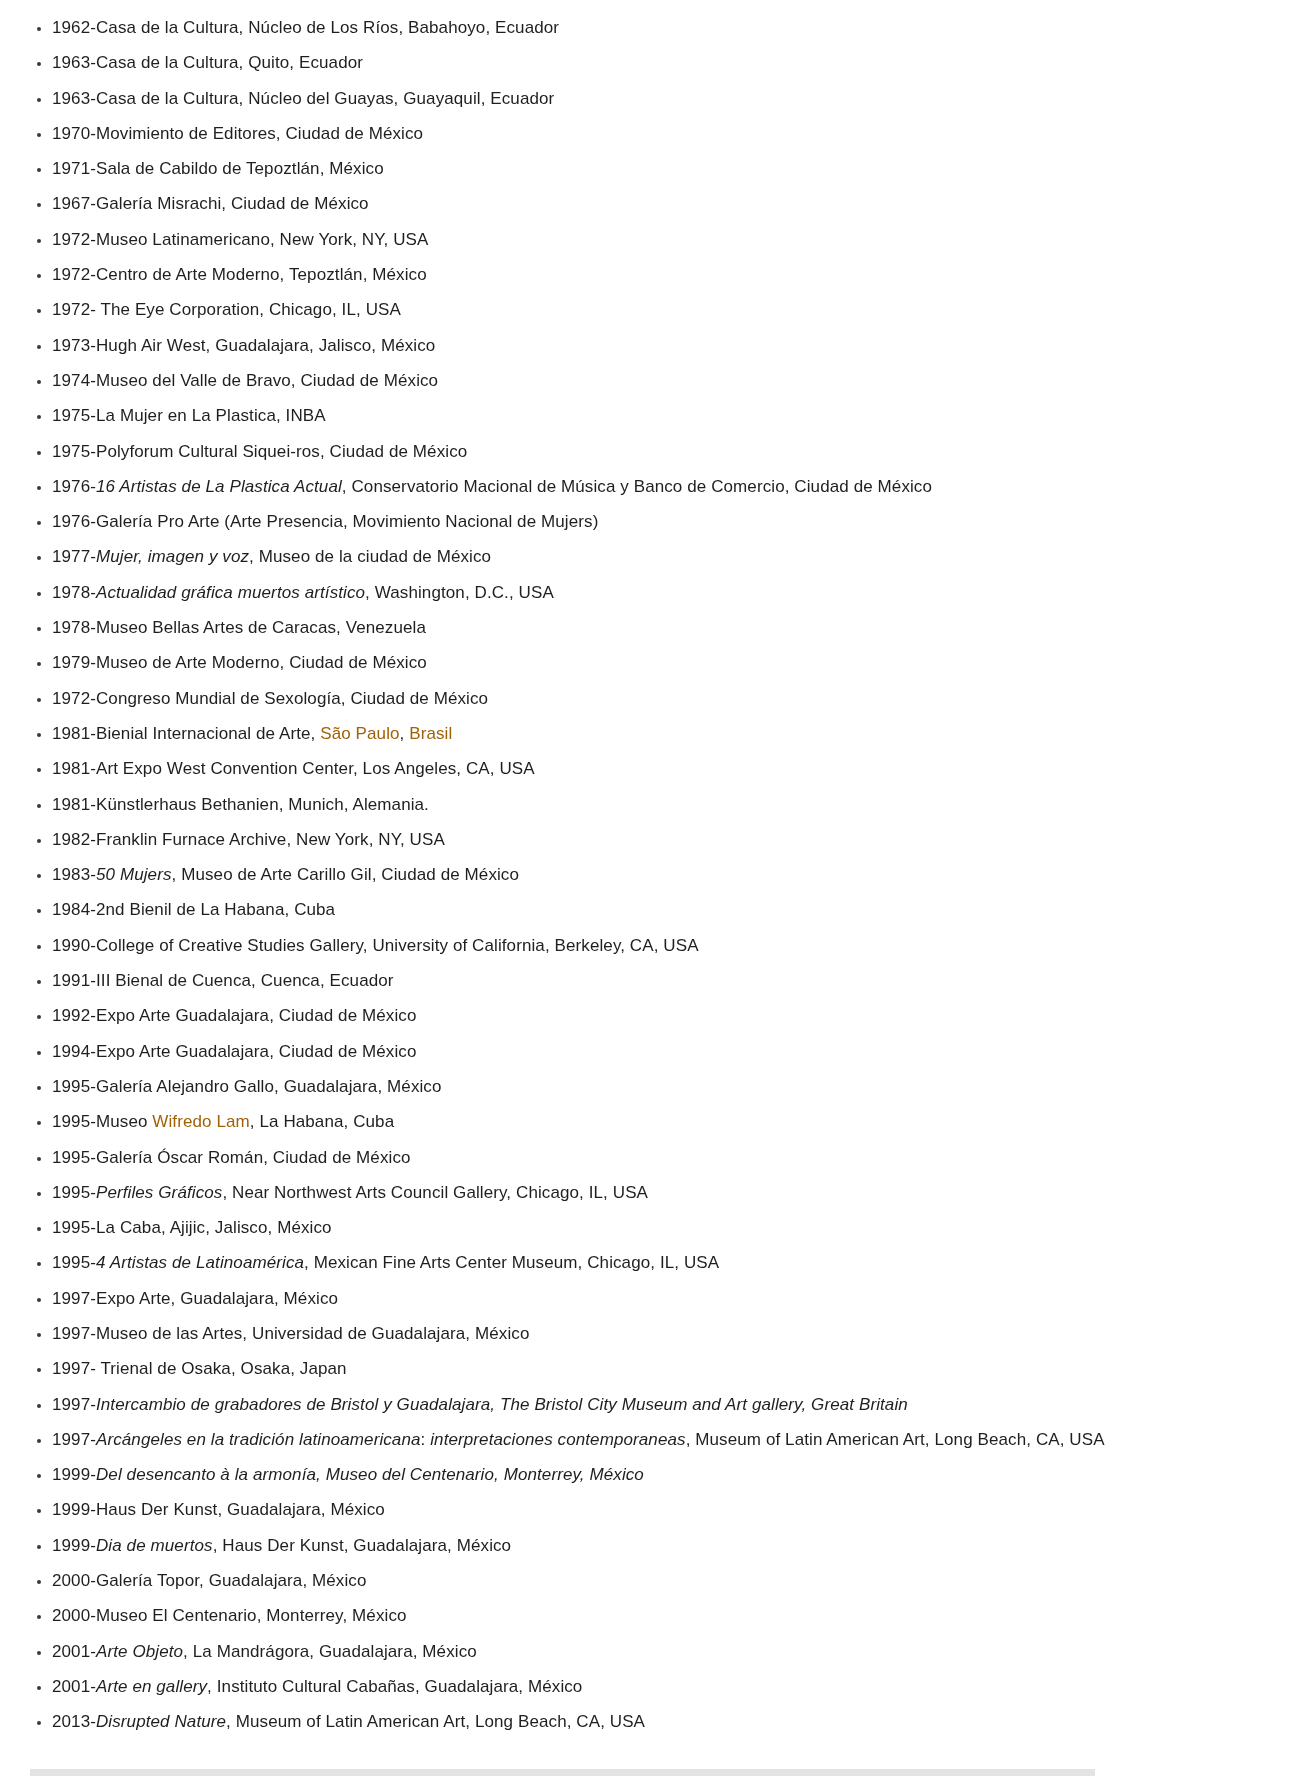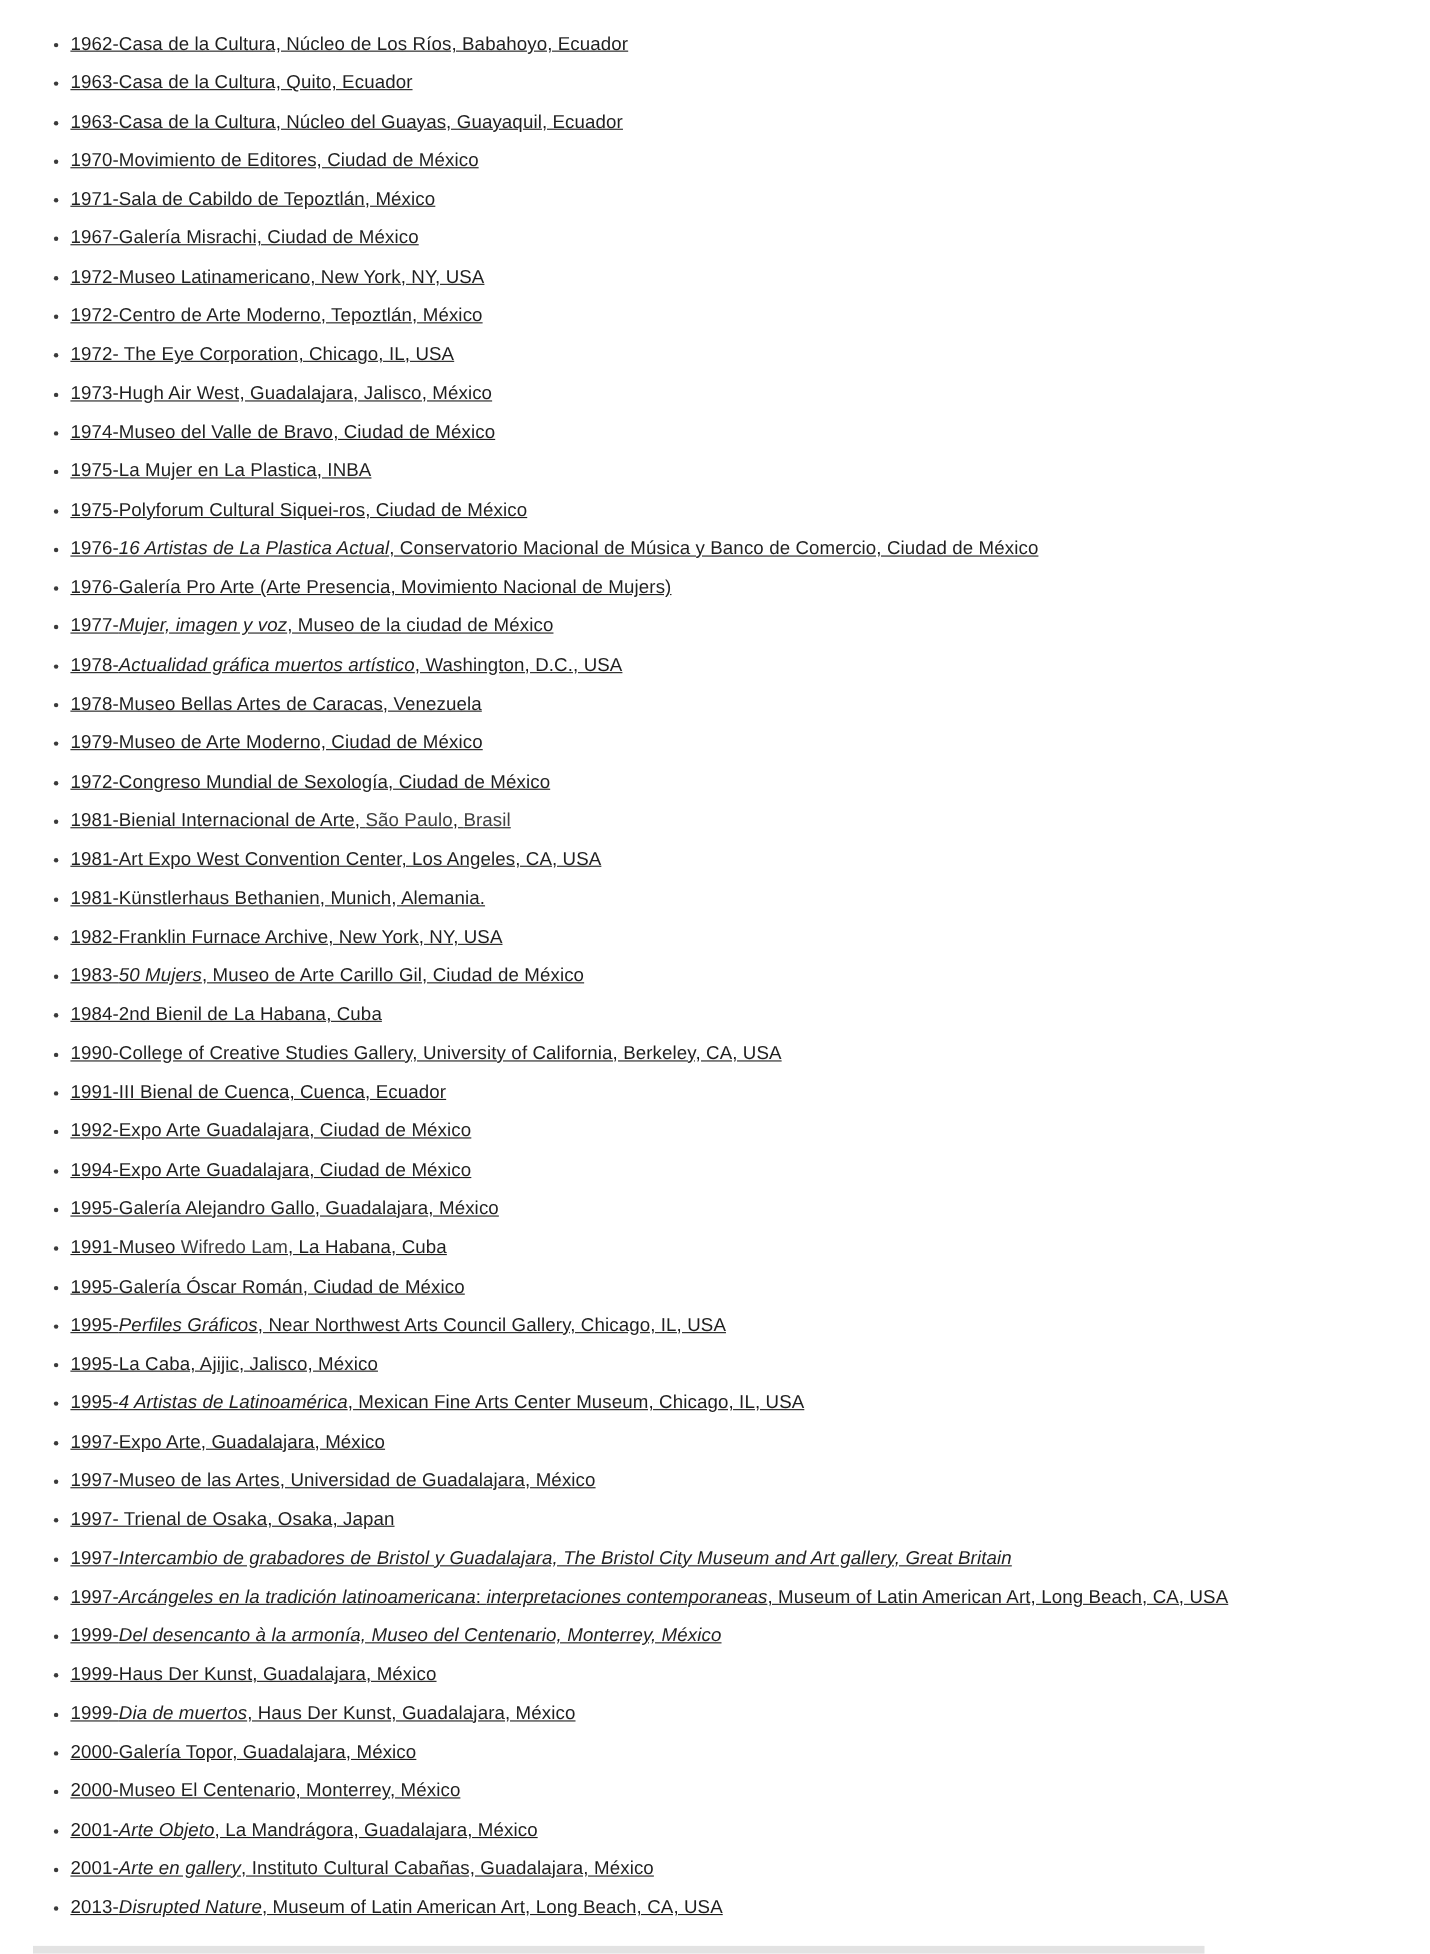--- a/index.html
+++ b/index.html
@@ -5,39 +5,38 @@
   html, body {
     margin: 0;
     padding: 0;
     background: #ffffff;
     width: 1300px;
     height: 1776px;
     overflow: hidden;
     font-family: "Liberation Sans", "DejaVu Sans", sans-serif;
   }
   ul.exhibitions {
-    margin: 12px;
+    margin: 0;
     padding: 13px 4px 0 52px;
     list-style: disc outside;
     color: #1f1f1f;
-    text-decoration: underline;
   }
   ul.exhibitions li {
     font-size: 17px;
     line-height: 30.5px;
     margin: 0 0 4.8px 0;
     color: #1f1f1f;
     letter-spacing: 0.1px;
   }
   ul.exhibitions li::marker {
     color: #3a3a3a;
     font-size: 14px;
   }
   .seg-italic { font-style: italic; }
-  .seg-gray { color: #404040; }
+  .seg-gray { color: #a16207; }
   .bottom-strip {
     position: absolute;
     left: 30px;
     top: 1769px;
     width: 1065px;
     height: 7px;
     background: #e3e3e3;
   }
 </style>
 </head>
@@ -68,21 +67,21 @@
     <li><span>1981-Art Expo West Convention Center, Los Angeles, CA, USA</span></li>
     <li><span>1981-Künstlerhaus Bethanien, Munich, Alemania.</span></li>
     <li><span>1982-Franklin Furnace Archive, New York, NY, USA</span></li>
     <li><span>1983-</span><span class="seg-italic">50 Mujers</span><span>, Museo de Arte Carillo Gil, Ciudad de México</span></li>
     <li><span>1984-2nd Bienil de La Habana, Cuba</span></li>
     <li><span>1990-College of Creative Studies Gallery, University of California, Berkeley, CA, USA</span></li>
     <li><span>1991-III Bienal de Cuenca, Cuenca, Ecuador</span></li>
     <li><span>1992-Expo Arte Guadalajara, Ciudad de México</span></li>
     <li><span>1994-Expo Arte Guadalajara, Ciudad de México</span></li>
     <li><span>1995-Galería Alejandro Gallo, Guadalajara, México</span></li>
-    <li><span>1991-Museo </span><span class="seg-gray">Wifredo Lam</span><span>, La Habana, Cuba</span></li>
+    <li><span>1995-Museo </span><span class="seg-gray">Wifredo Lam</span><span>, La Habana, Cuba</span></li>
     <li><span>1995-Galería Óscar Román, Ciudad de México</span></li>
     <li><span>1995-</span><span class="seg-italic">Perfiles Gráficos</span><span>, Near Northwest Arts Council Gallery, Chicago, IL, USA</span></li>
     <li><span>1995-La Caba, Ajijic, Jalisco, México</span></li>
     <li><span>1995-</span><span class="seg-italic">4 Artistas de Latinoamérica</span><span>, Mexican Fine Arts Center Museum, Chicago, IL, USA</span></li>
     <li><span>1997-Expo Arte, Guadalajara, México</span></li>
     <li><span>1997-Museo de las Artes, Universidad de Guadalajara, México</span></li>
     <li><span>1997- Trienal de Osaka, Osaka, Japan</span></li>
     <li><span>1997-</span><span class="seg-italic">Intercambio de grabadores de Bristol y Guadalajara, The Bristol City Museum and Art gallery, Great Britain</span></li>
     <li><span>1997-</span><span class="seg-italic">Arcángeles en la tradición latinoamericana</span><span>: </span><span class="seg-italic">interpretaciones contemporaneas</span><span>, Museum of Latin American Art, Long Beach, CA, USA</span></li>
     <li><span>1999-</span><span class="seg-italic">Del desencanto à la armonía, Museo del Centenario, Monterrey, México</span></li>

